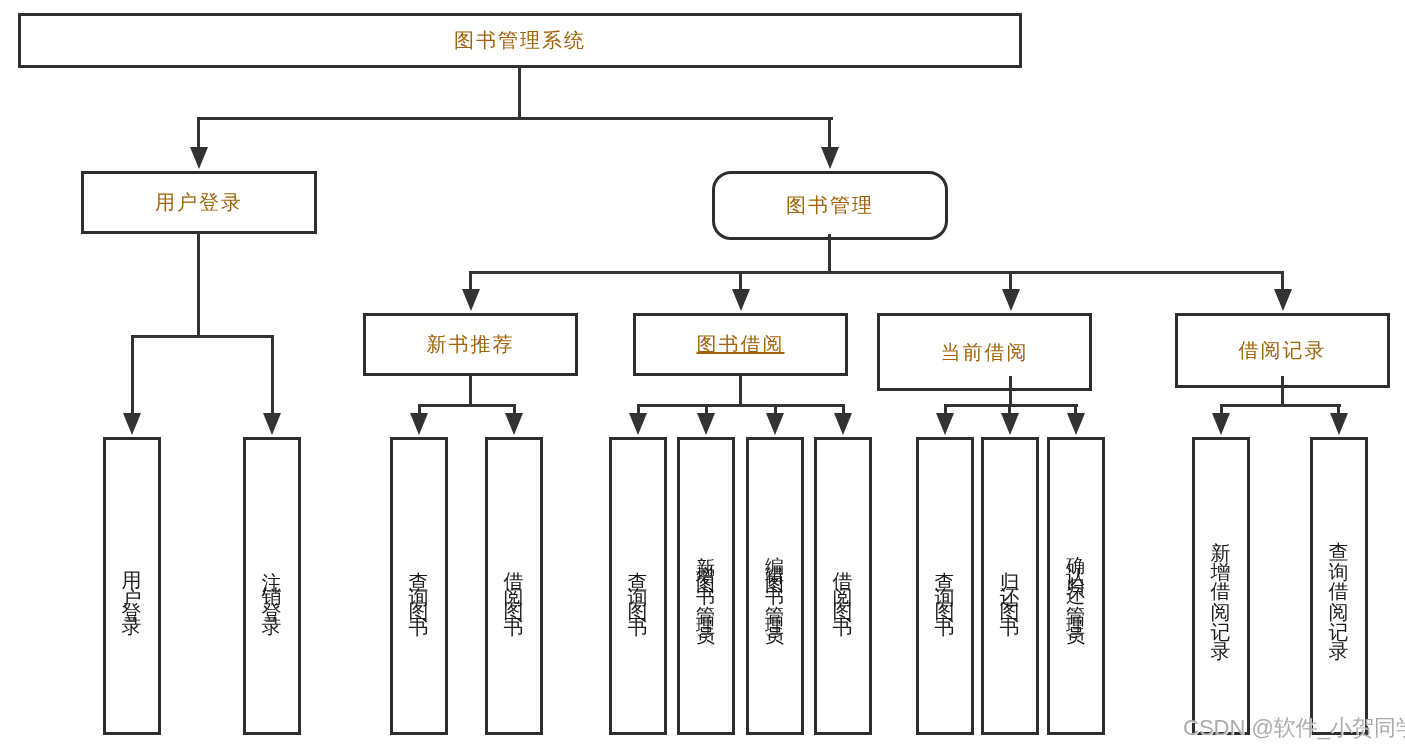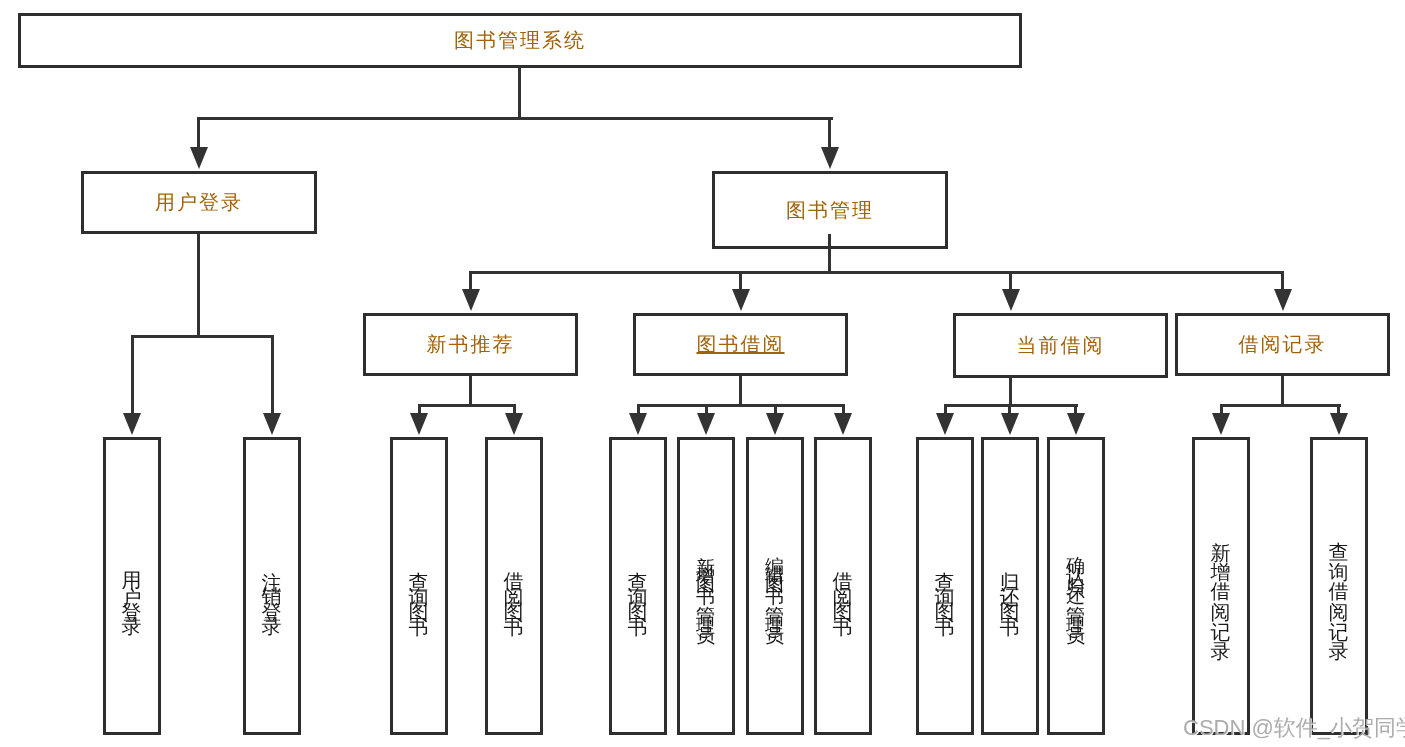--- a/index.html
+++ b/index.html
@@ -47,21 +47,21 @@
   <div class="box" style="left:18px; top:13px; width:1004px; height:55px;">图书管理系统</div>
 
   <div class="line" style="left:518px; top:66px; width:3px; height:53px;"></div>
   <div class="line" style="left:197px; top:117px; width:636px; height:3px;"></div>
   <div class="line" style="left:197px; top:117px; width:3px; height:32px;"></div>
   <div class="tri" style="left:190px; top:147px;"></div>
   <div class="line" style="left:828px; top:117px; width:3px; height:32px;"></div>
   <div class="tri" style="left:821px; top:147px;"></div>
 
   <div class="box" style="left:81px; top:171px; width:236px; height:63px;">用户登录</div>
-  <div class="box" style="left:712px; top:171px; width:236px; height:78px;">图书管理</div>
+  <div class="box" style="left:712px; top:171px; width:236px; height:69px;border-radius:19px;">图书管理</div>
 
   <div class="line" style="left:197px; top:234px; width:3px; height:104px;"></div>
   <div class="line" style="left:131px; top:335px; width:142px; height:3px;"></div>
   <div class="line" style="left:131px; top:335px; width:3px; height:81px;"></div>
   <div class="tri" style="left:123px; top:413px;"></div>
   <div class="line" style="left:271px; top:335px; width:3px; height:81px;"></div>
   <div class="tri" style="left:263px; top:413px;"></div>
 
   <div class="line" style="left:828px; top:234px; width:3px; height:40px;"></div>
   <div class="line" style="left:469px; top:271px; width:815px; height:3px;"></div>
@@ -69,22 +69,22 @@
   <div class="tri" style="left:462px; top:289px;"></div>
   <div class="line" style="left:739px; top:271px; width:3px; height:20px;"></div>
   <div class="tri" style="left:732px; top:289px;"></div>
   <div class="line" style="left:1009px; top:271px; width:3px; height:20px;"></div>
   <div class="tri" style="left:1002px; top:289px;"></div>
   <div class="line" style="left:1281px; top:271px; width:3px; height:20px;"></div>
   <div class="tri" style="left:1274px; top:289px;"></div>
 
   <div class="box" style="left:363px; top:313px; width:215px; height:63px;">新书推荐</div>
   <div class="box" style="left:633px; top:313px; width:215px; height:63px;text-decoration:underline;">图书借阅</div>
-  <div class="box" style="left:953px; top:313px; width:215px; height:65px;">当前借阅</div>
-  <div class="box" style="left:1175px; top:313px; width:215px; height:63px;">借阅记录</div>
+  <div class="box" style="left:877px; top:313px; width:215px; height:78px;">当前借阅</div>
+  <div class="box" style="left:1175px; top:313px; width:215px; height:75px;">借阅记录</div>
 
   <div class="line" style="left:469px; top:376px; width:3px; height:31px;"></div>
   <div class="line" style="left:418px; top:404px; width:98px; height:3px;"></div>
   <div class="line" style="left:418px; top:404px; width:3px; height:12px;"></div>
   <div class="tri" style="left:410px; top:413px;"></div>
   <div class="line" style="left:513px; top:404px; width:3px; height:12px;"></div>
   <div class="tri" style="left:505px; top:413px;"></div>
 
   <div class="line" style="left:739px; top:376px; width:3px; height:31px;"></div>
   <div class="line" style="left:637px; top:404px; width:208px; height:3px;"></div>

